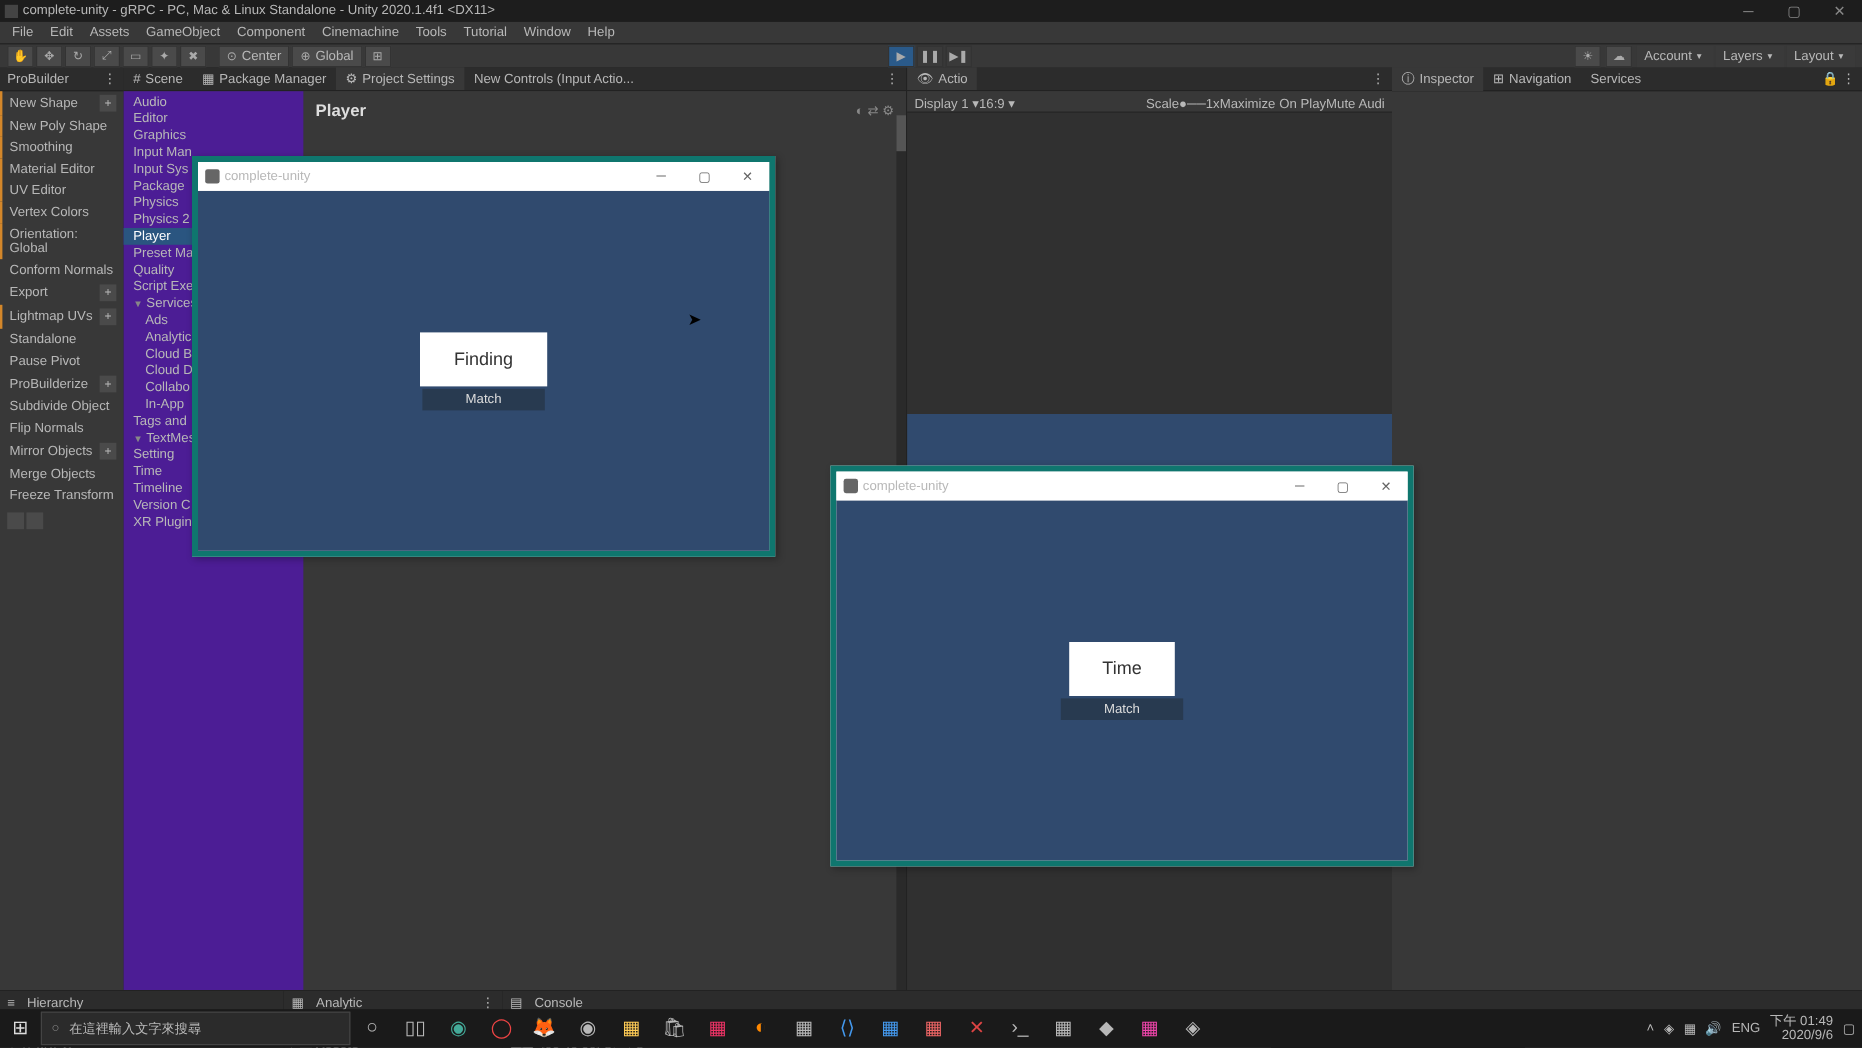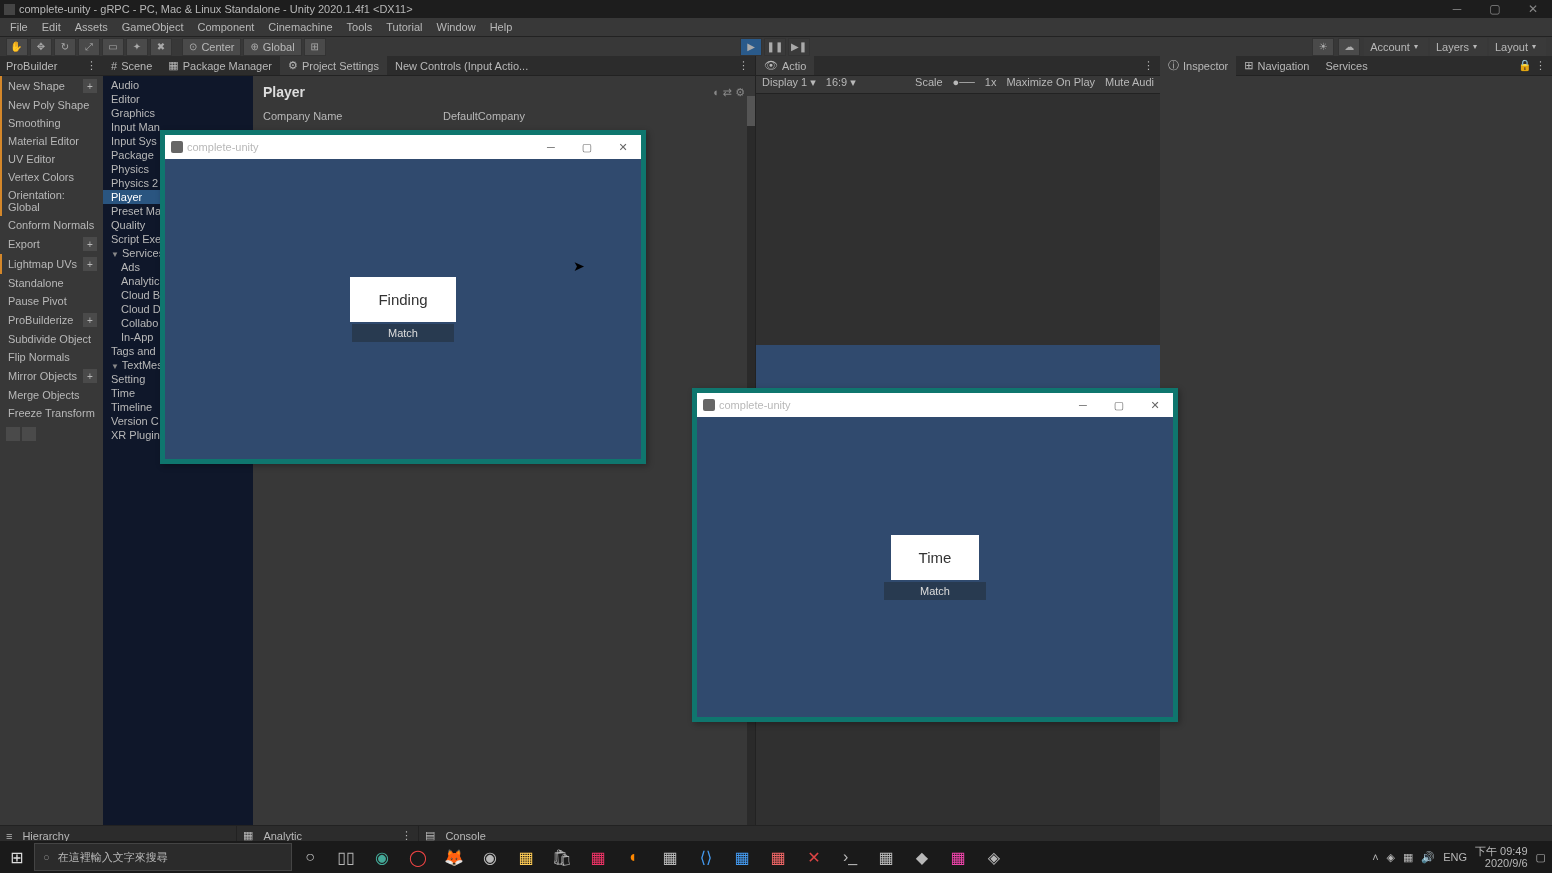--- a/index.html
+++ b/index.html
@@ -26,32 +26,32 @@
     .pb-item.o{border-left-color:#d4872a}
     .pb-item.g{color:#666}
     .pb-item .plus{background:#4a4a4a;width:14px;height:14px;display:flex;align-items:center;justify-content:center;font-size:10px}
     .pb-footer{padding:3px 6px;display:flex;gap:2px;margin-top:2px}
     .pb-footer span{width:14px;height:14px;background:#4a4a4a}
     .center{flex:1;display:flex;flex-direction:column}
     .tabsrow{height:20px;background:#2c2c2c;display:flex;align-items:center;border-bottom:1px solid #222}
     .tabsrow .tab{padding:3px 8px;display:flex;align-items:center;gap:4px}
     .tabsrow .tab.active{background:#383838}
     .scene-area{flex:1;background:#383838;display:flex;position:relative}
-    .settings-list{width:150px;background:#0f172a;padding-top:2px}
+    .settings-list{width:150px;background:#4c1d95;padding-top:2px}
     .settings-list div{padding:1px 8px}
     .settings-list .sel{background:#2a5580;color:#fff}
     .settings-list .sub{padding-left:18px}
     .settings-detail{flex:1;background:#383838;position:relative}
     .settings-detail h3{font-size:14px;color:#ddd;padding:8px 10px}
     .settings-detail .row{display:flex;padding:2px 10px}
     .settings-detail .row .lbl{width:180px}
     .scrollbar{position:absolute;right:0;top:20px;bottom:0;width:8px;background:#2a2a2a}
     .scrollbar .thumb{background:#555;height:30px;width:100%}
     .game-panel{width:405px;background:#383838;display:flex;flex-direction:column;border-left:1px solid #222}
-    .game-toolbar{height:18px;background:#383838;display:flex;align-items:flex-start;padding:0 6px;gap:10px;font-size:10px;color:#aaa;border-bottom:1px solid #222}
+    .game-toolbar{height:18px;background:#383838;display:flex;align-items:flex-end;padding:0 6px;font-size:10px;color:#aaa;border-bottom:1px solid #222}
     .game-view{flex:1;background:#303030;display:flex;flex-direction:column;align-items:center;justify-content:center;position:relative}
     .game-inner{background:#304a6e;width:100%;height:230px;display:flex;flex-direction:column;align-items:center;justify-content:center}
     .card{background:#fff;color:#333;padding:10px 20px;font-size:13px}
     .mbtn{background:#283a50;color:#ddd;padding:2px 20px;margin-top:2px;font-size:10px}
     .inspector{width:392px;background:#383838}
     .lower{height:330px;display:flex;border-top:1px solid #222}
     .hierarchy{width:237px;background:#383838;border-right:1px solid #222;display:flex;flex-direction:column}
     .hierarchy .list{flex:1}
     .hierarchy .list div{padding:1px 6px;display:flex;align-items:center;gap:4px}
     .tri{font-size:8px;color:#888}
@@ -242,24 +242,20 @@
           <div>Time</div>
           <div>Timeline</div>
           <div>Version C</div>
           <div>XR Plugin</div>
         </div>
       <div class="settings-detail">
         <div style="display:flex;align-items:center;padding-right:10px">
           <h3>Player</h3>
           <span style="margin-left:auto;color:#888">◐ ⇄ ⚙</span>
         </div>
-        <div class="row">
-            <span class="lbl">Company Name</span>
-            <span>DefaultCompany</span>
-          </div>
         <div class="scrollbar">
             <div class="thumb"></div>
           </div>
       </div>
     </div>
   </div>
 
   <div class="game-panel">
     <div class="tabsrow">
         <span class="tab active">👁<span>Actio</span></span>
@@ -417,18 +413,18 @@
     <span style="color:#e4a">▦</span>
     <span>◈</span>
   </div>
   <div class="tray">
     <span>˄</span>
     <span>◈</span>
     <span>▦</span>
     <span>🔊</span>
     <span>ENG</span>
     <div class="clock">
-        <div>下午 09:49</div>
+        <div>下午 01:49</div>
         <div>2020/9/6</div>
       </div>
     <span>▢</span>
   </div>
 </div>
 
 </body></html>

